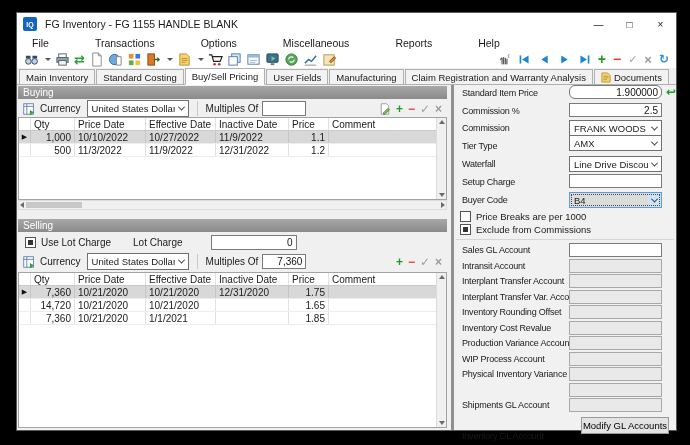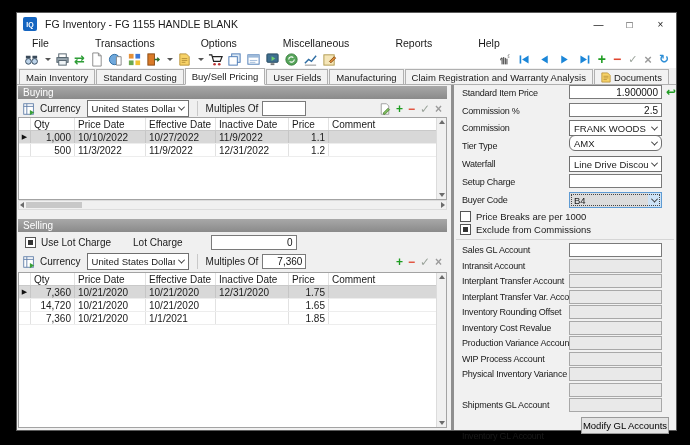--- a/index.html
+++ b/index.html
@@ -496,33 +496,33 @@
                 <span class="tri down"></span>
               </span>
             </div>
           </div>
       </div>
 
       <div class="splitter"></div>
 
       <div class="right-pane" id="right-pane">
           <div class="rp-label" style="top: 3px;">Standard Item Price</div>
-          <input class="txt rp-box right" readonly="" value="1.900000" style="top: 0px;">
+          <input class="txt rp-box right" readonly="" value="1.900000" style="top: 0px; border-radius: 6px;">
           <span class="revert" style="top: 0px;">↩</span>
           <div class="rp-label" style="top: 21px;">Commission %</div>
           <input class="txt rp-box right" readonly="" value="2.5" style="top: 18px;">
           <div class="rp-label" style="top: 38px;">Commission</div>
           <div class="combo rp-box" style="top: 35px;">
             <span class="ct">FRANK WOODS</span>
             <span class="chev-zone">
               <i class="chev"></i>
             </span>
           </div>
           <div class="rp-label" style="top: 56px;">Tier Type</div>
-          <div class="combo rp-box" style="top: 50px; border-radius: 6px;">
+          <div class="combo rp-box" style="top: 50px;">
             <span class="ct">AMX</span>
             <span class="chev-zone">
               <i class="chev"></i>
             </span>
           </div>
           <div class="rp-label" style="top: 74px;">Waterfall</div>
           <div class="combo rp-box" style="top: 71px;">
             <span class="ct">Line Drive Discount</span>
             <span class="chev-zone">
               <i class="chev"></i>

